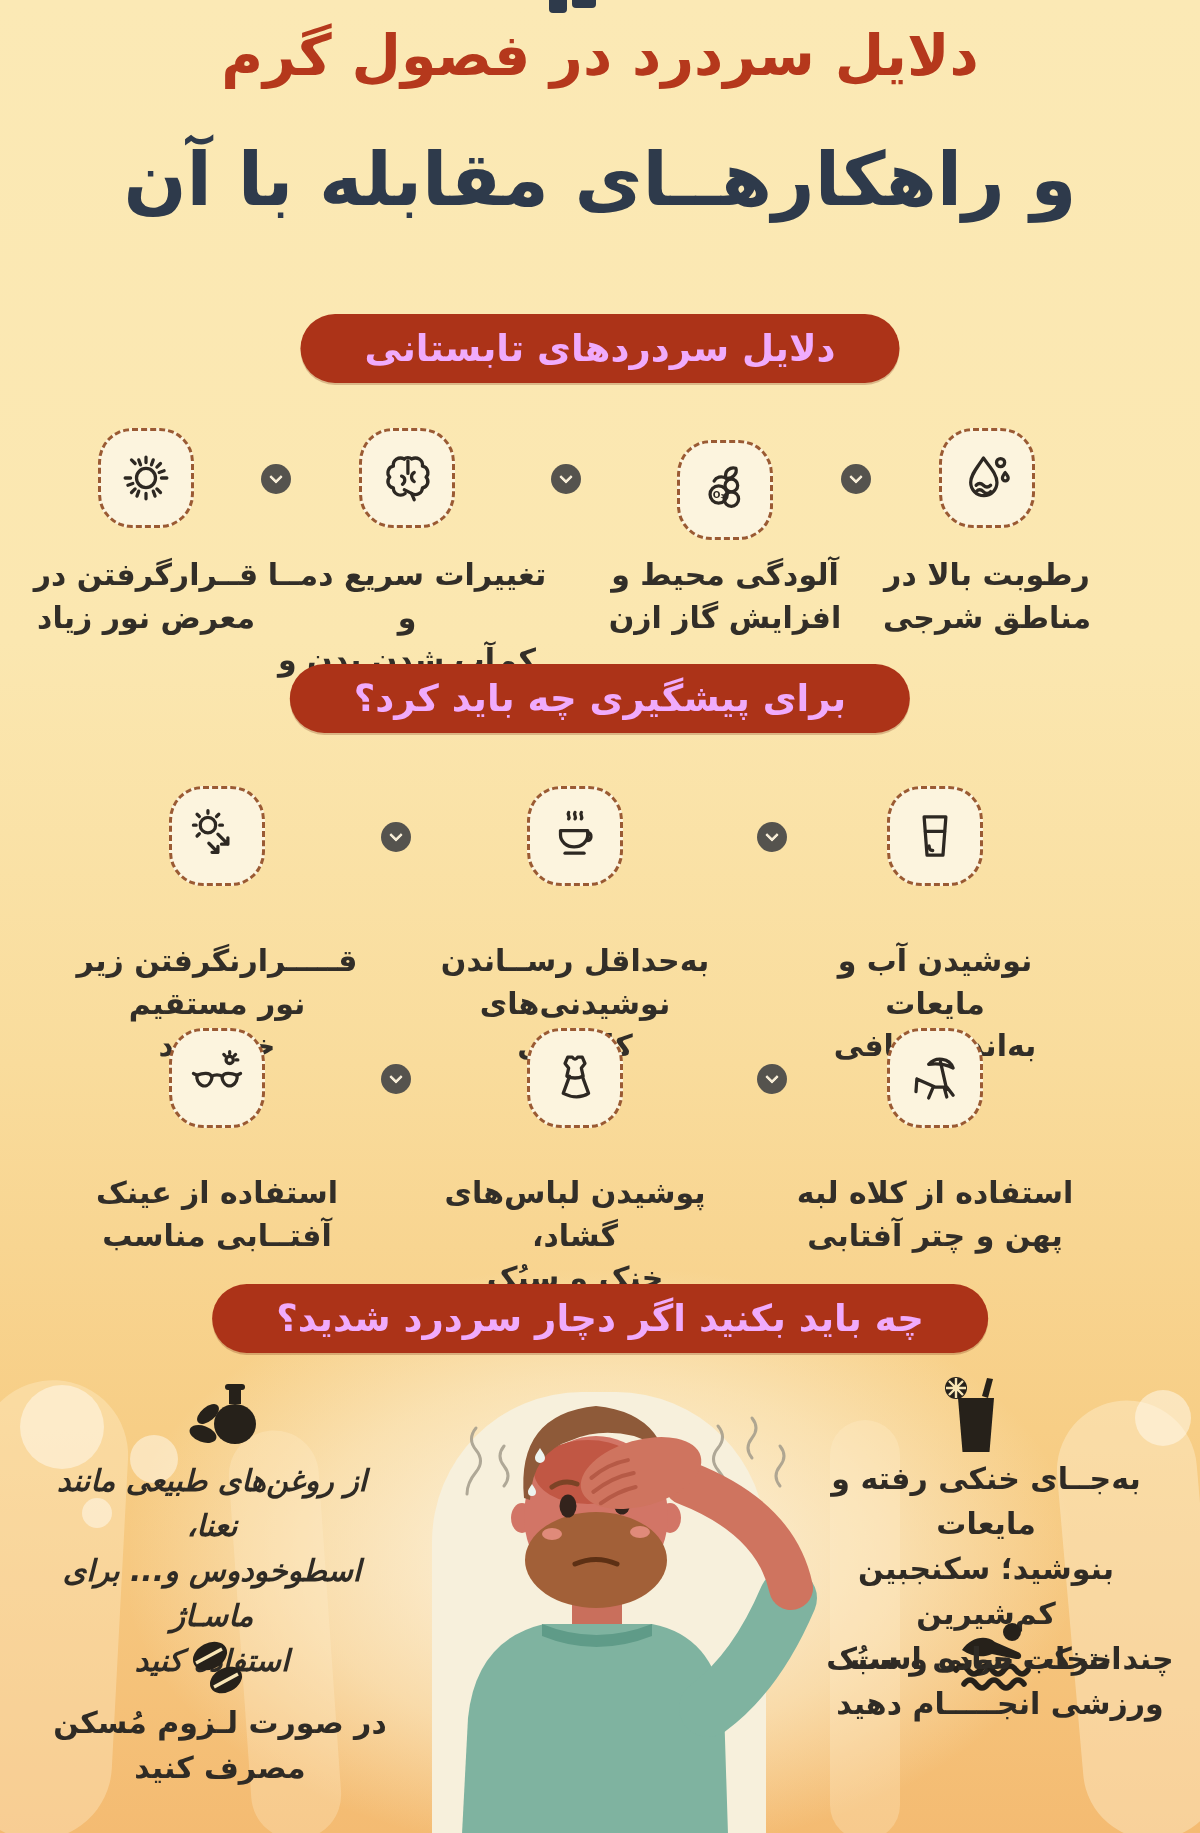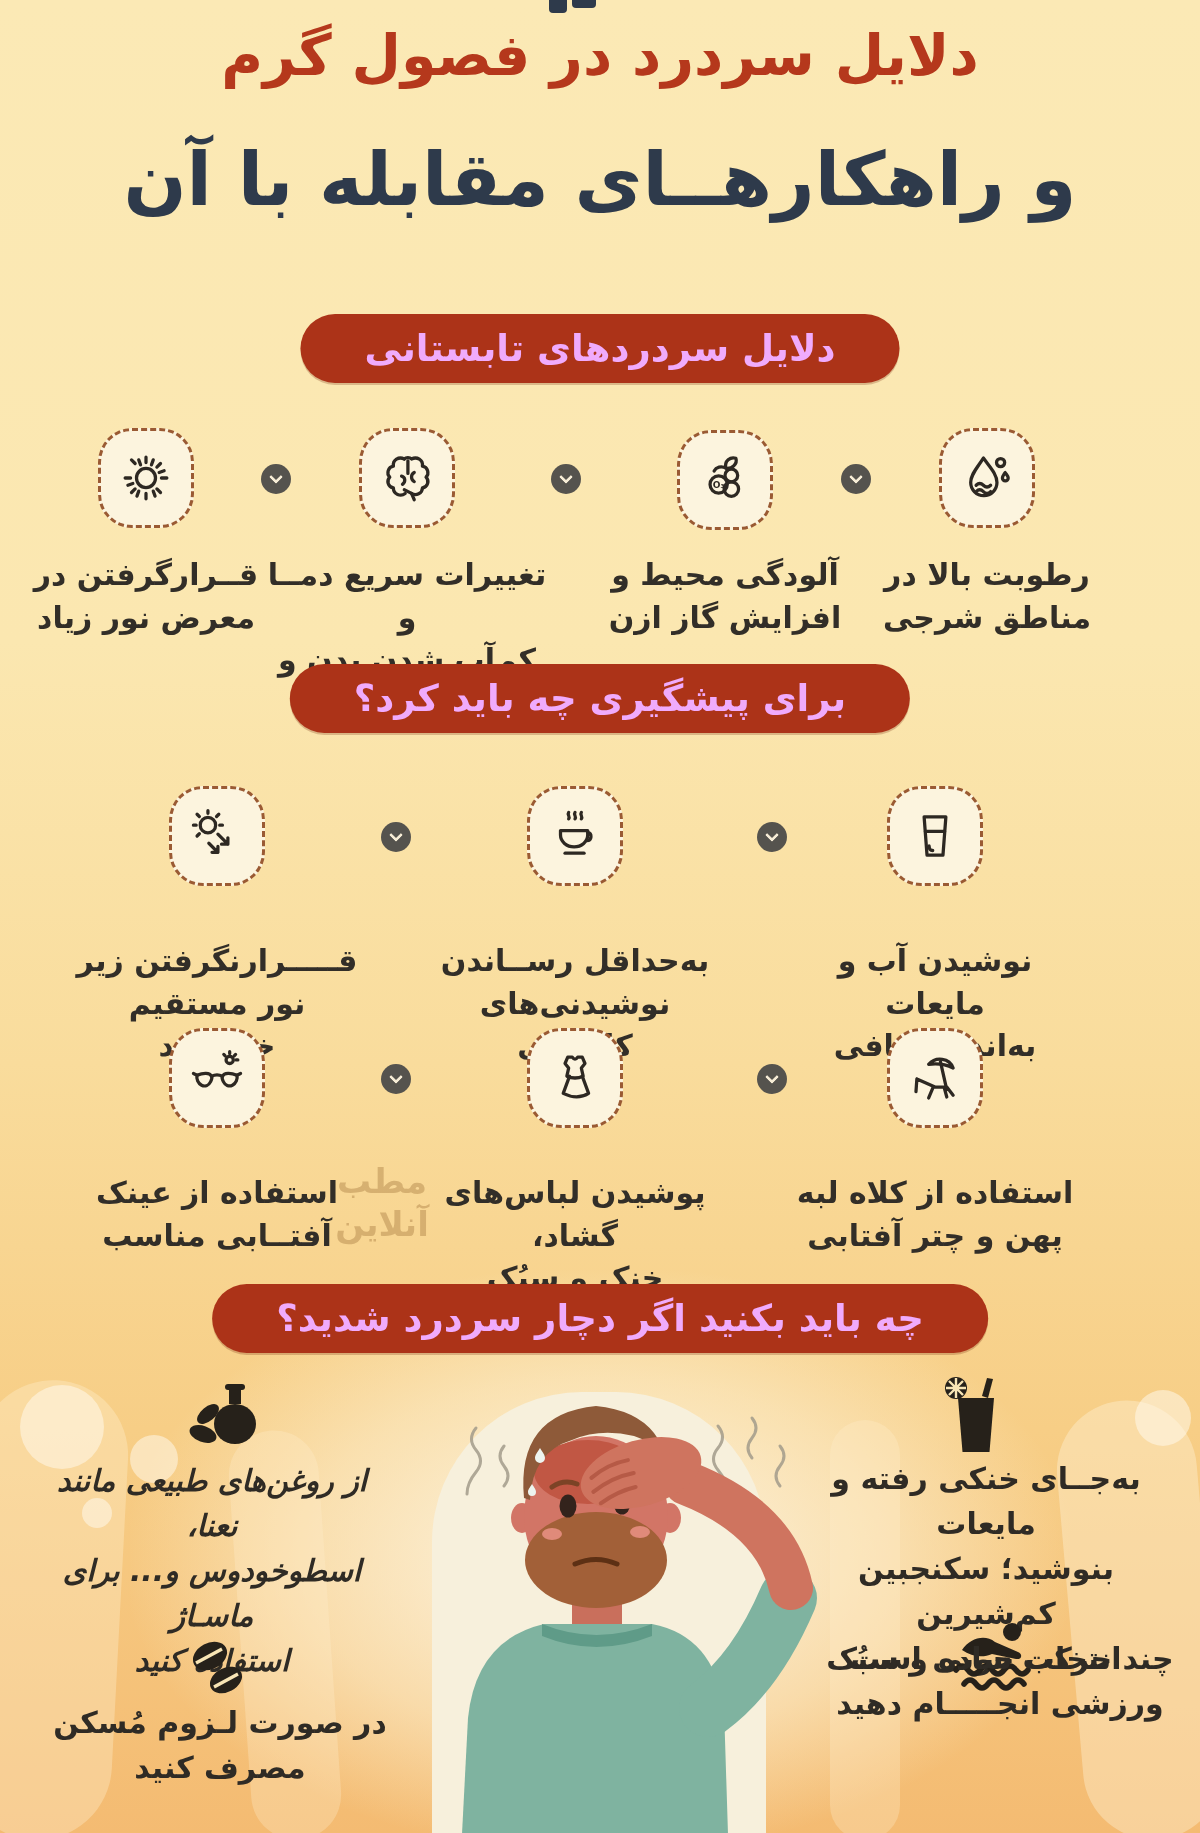--- a/index.html
+++ b/index.html
@@ -75,21 +75,21 @@
   <div class="iconbox" style="left:939px;top:428px;">
     <svg width="58" height="58" viewBox="0 0 64 64">
       <g class="lig">
         <path d="M28 10C21 21 14 28 14 37a14.5 14.5 0 0 0 29 0c0-9-7-16-15-27Z"></path>
         <path d="M20 40q4-4 8 0t8 0M20 47q4-4 8 0t8 0"></path>
         <circle cx="47" cy="15" r="4.5"></circle>
         <path d="M52 26c-2 3-3 4-3 6a3.2 3.2 0 0 0 6.4 0c0-2-1.4-3-3.4-6Z"></path>
       </g>
     </svg>
   </div>
-  <div class="iconbox" style="left:677px;top:430px;">
+  <div class="iconbox" style="left:677px;top:440px;">
     <svg width="58" height="58" viewBox="0 0 64 64">
       <g class="lig">
         <path d="M33 19c-2-8 5-13 11-11 2 6-4 12-11 11Z"></path>
         <path d="M33 19c-5-3-11-1-13 3"></path>
         <circle cx="25" cy="37" r="9.5"></circle>
         <circle cx="39" cy="42" r="8"></circle>
         <circle cx="39" cy="27" r="7"></circle>
       </g>
       <text x="25" y="41" font-size="10" font-weight="bold" fill="#2D2822" text-anchor="middle">O₃</text>
     </svg>
@@ -211,22 +211,20 @@
       <i></i>
     </div>
 
   <div class="cap" style="left:785px;top:1172px;">استفاده از کلاه لبه
 پهن و چتر آفتابی</div>
   <div class="cap" style="left:425px;top:1172px;">پوشیدن لباس‌های گشاد،
 خنک و سبُک</div>
   <div class="cap" style="left:67px;top:1172px;">استفاده از عینک
 آفتــابی مناسب</div>
 
-  <div class="watermark">مطب
-آنلاین</div>
 
   <div class="pill" style="top:1284px;">چه باید بکنید اگر دچار سردرد شدید؟</div>
 
   <svg class="abs" style="left:356px;top:1388px;" width="484" height="446" viewBox="0 0 484 446">
     <rect x="76" y="4" width="334" height="600" rx="150" fill="#F7F0DC"></rect>
     <g stroke="#A39C8B" stroke-width="3" fill="none" stroke-linecap="round" opacity=".85">
       <path d="M120 40q-9 11 0 22t0 22-9 22"></path>
       <path d="M148 58q-8 10 0 20t0 20"></path>
       <path d="M362 38q9 11 0 22t0 22 9 22"></path>
       <path d="M396 30q8 10 0 20t0 20"></path>

